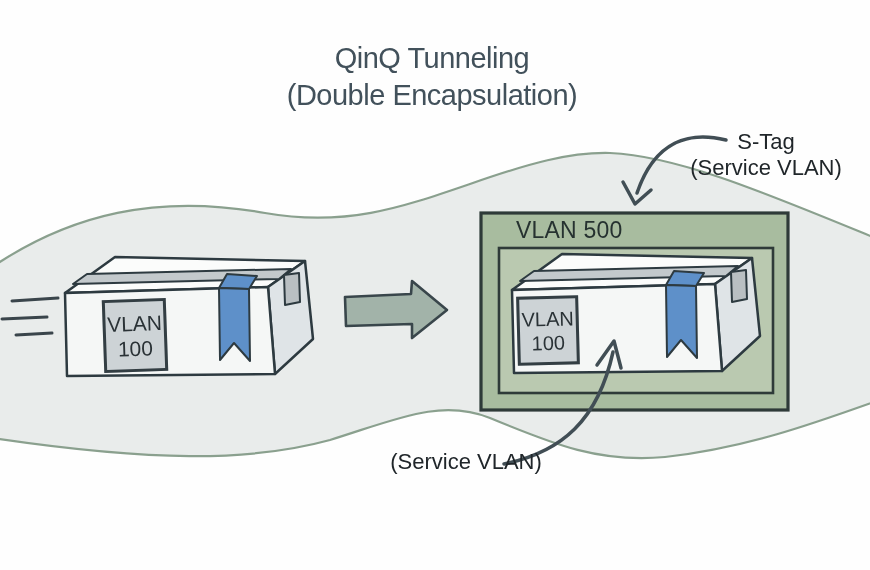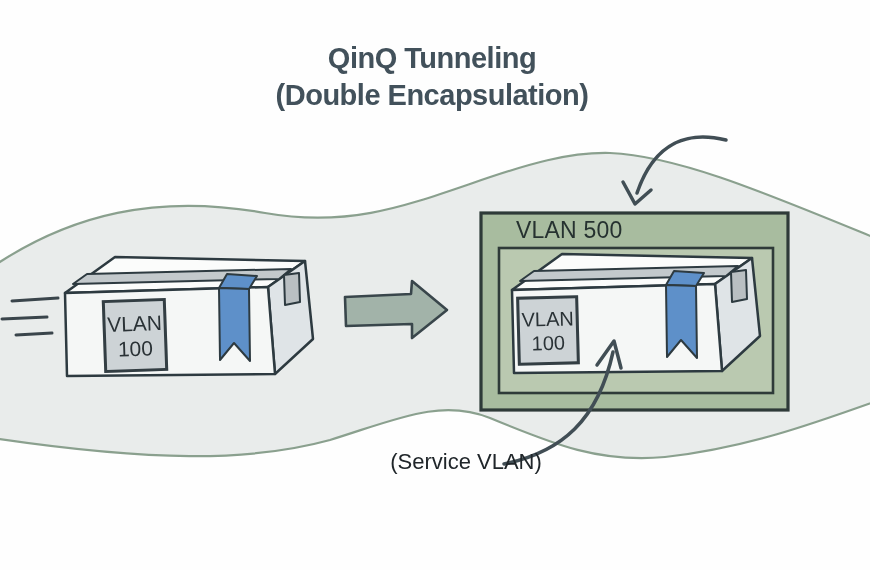--- a/index.html
+++ b/index.html
@@ -21,21 +21,21 @@
     height: 570px;
   }
 
   .overlay { position: absolute; }
 
   .title {
     left: 132px; top: 40px; width: 600px;
     text-align: center;
     color: #42515b;
     font-size: 29px;
-    font-weight: bold;
+    font-weight: normal;
     line-height: 37px;
     letter-spacing: -0.5px;
   }
 
   .vlan500-label {
     left: 499px; top: 217px;
     color: #263230;
     font-size: 23px;
     font-weight: 500;
     letter-spacing: 0.2px;
@@ -153,18 +153,22 @@
   <div class="overlay packet-label packet-label-left">
     <span class="ln">VLAN</span>
     <span class="ln">100</span>
   </div>
 
   <div class="overlay packet-label packet-label-inner">
     <span class="ln">VLAN</span>
     <span class="ln">100</span>
   </div>
 
+  <div class="overlay annotation s-tag-label">
+    <span class="ln">S-Tag</span>
+    <span class="ln">(Service VLAN)</span>
+  </div>
 
   <div class="overlay annotation c-tag-label">
     <span class="ln">(Service VLAN)</span>
   </div>
 
 </div>
 
 </body></html>

